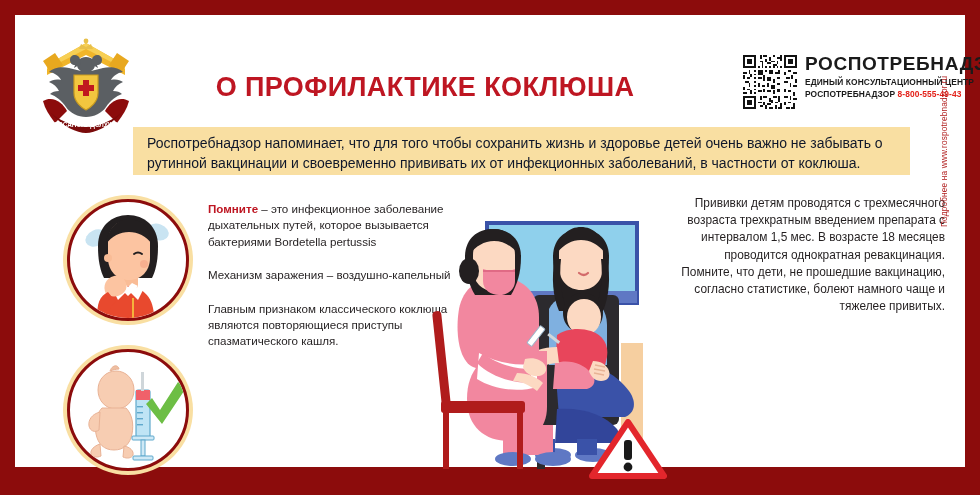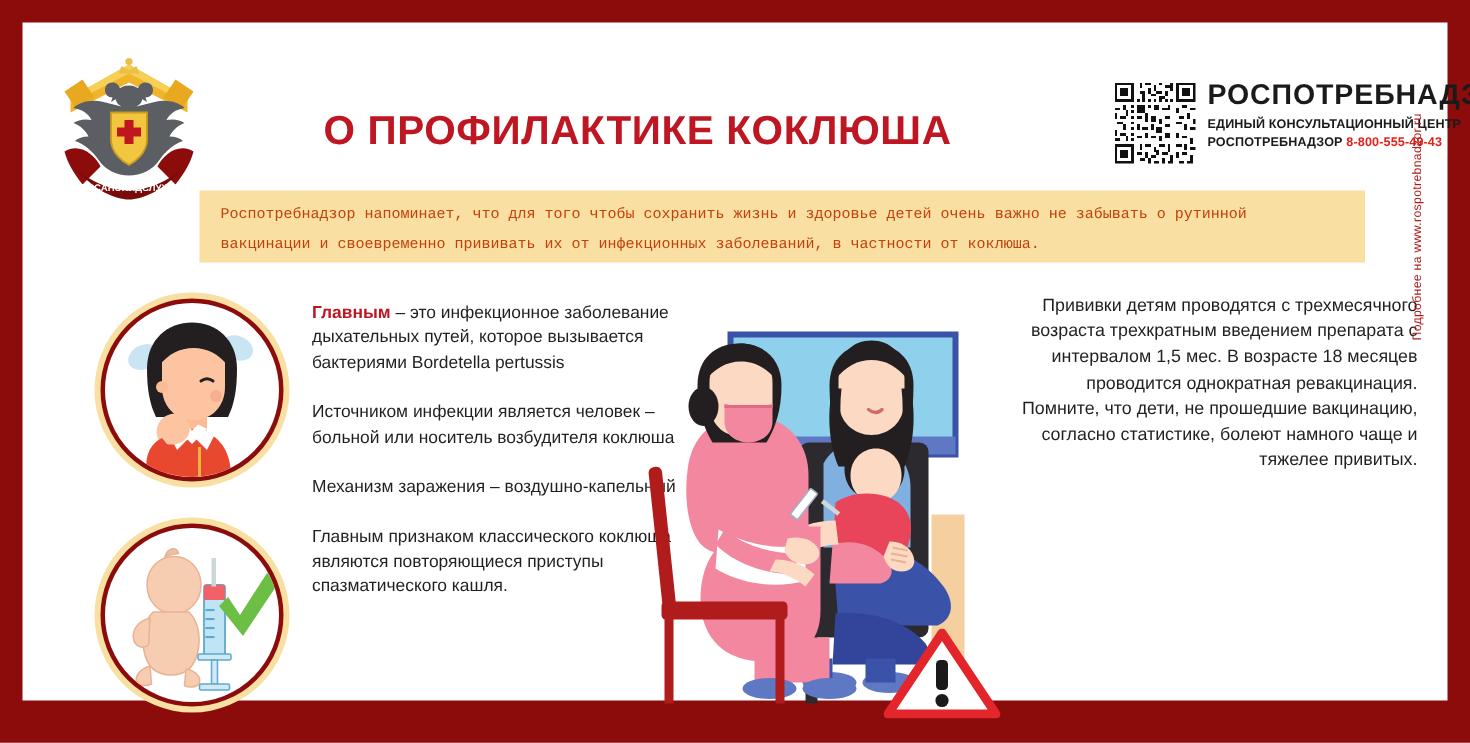--- a/index.html
+++ b/index.html
@@ -51,21 +51,21 @@
   .phone{color:#e32119;font-weight:bold;text-align:center;}
 
   
   .banner{
     position:absolute;left:118px;top:112px;width:777px;height:48px;
     background:#f9dfa2;
     box-sizing:border-box;
     padding:7px 14px 0 14px;
   }
   .banner p{
-    margin:0;color:#c2410c;font-size:10px;line-height:19.5px;font-family:Liberation Mono, monospace;
+    margin:0;color:#0f172a;font-size:14px;line-height:19.5px;
   }
 
   
   .circle{
     position:absolute;border-radius:50%;
     background:#f9dfa2;
     display:flex;align-items:center;justify-content:center;
   }
   .circle .inner{
     width:116px;height:116px;border-radius:50%;
@@ -269,23 +269,22 @@
           </g>
         </g>
 
         <path d="M82 46 l8 12 l18 -28 l8 6 l-24 36 l-16 -20 z" fill="#6dbe45"></path>
       </svg>
     </div>
   </div>
 
   <div class="col-left">
     <p class="para">
-      <span class="kw">Главным</span><span> – это инфекционное заболевание дыхательных путей, которое вызывается бактериями Bordetella pertussis</span>
+      <span class="kw">Помните</span><span> – это инфекционное заболевание дыхательных путей, которое вызывается бактериями Bordetella pertussis</span>
     </p>
-    <p class="para">Источником инфекции является человек – больной или носитель возбудителя коклюша</p>
     <p class="para">Механизм заражения – воздушно-капельный</p>
     <p class="para">Главным признаком классического коклюша являются повторяющиеся приступы спазматического кашля.</p>
   </div>
 
   <div class="scene">
     <svg viewBox="0 0 262 262" width="262" height="262">
 
       <rect x="80" y="10" width="150" height="80" fill="#8fd0ec"></rect>
       <rect x="80" y="10" width="150" height="80" fill="none" stroke="#3a52a8" stroke-width="4"></rect>
       <rect x="80" y="78" width="150" height="12" fill="#5f78c4"></rect>

